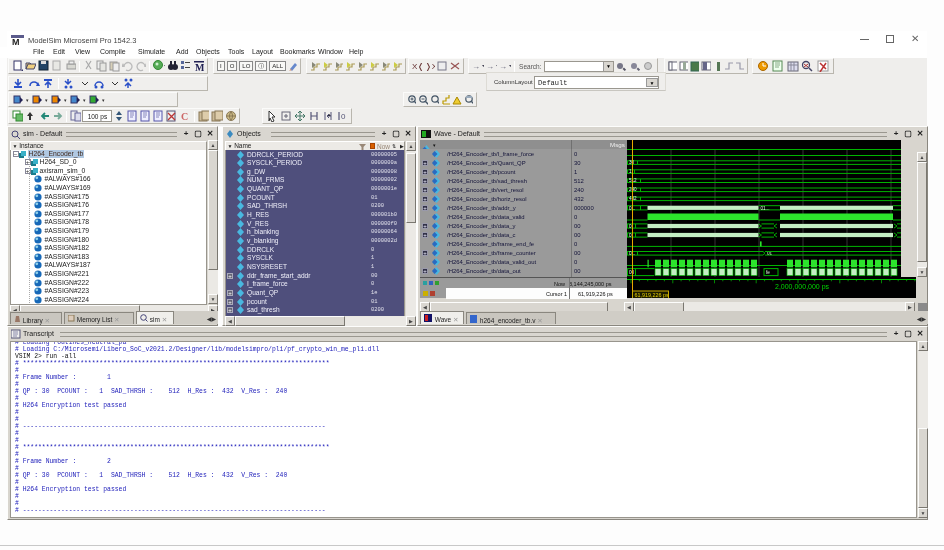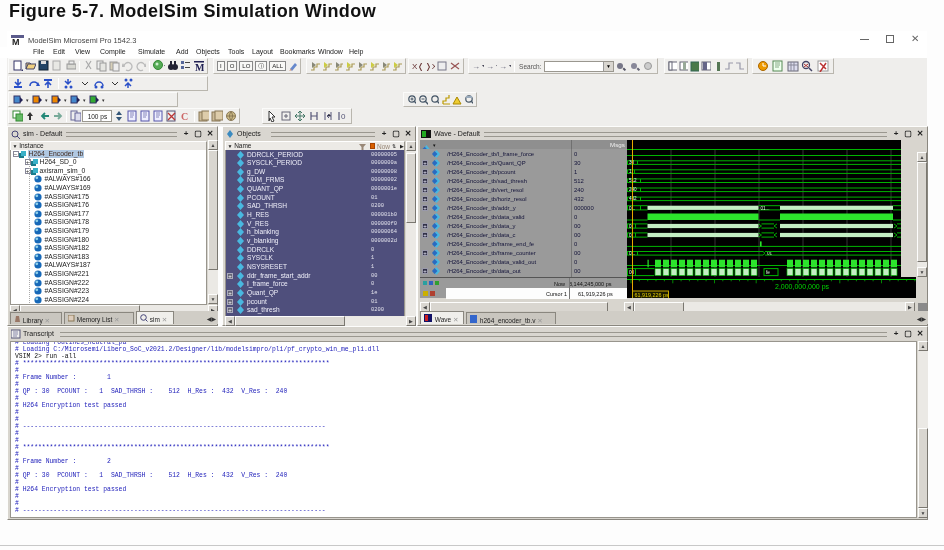--- a/index.html
+++ b/index.html
@@ -23,21 +23,20 @@
 .sthumb{position:absolute;background:#d9d6d0;border:1px solid;border-color:#fdfdfc #7a7770 #7a7770 #fdfdfc;}
 .tabs{position:absolute;height:13px;background:#d0cdc6;font-size:6.5px;}
 .tab{position:absolute;bottom:0;height:12px;border:1px solid #8a877f;border-bottom:none;background:#c9c6bf;padding:2px 3px 0 3px;color:#222;white-space:nowrap;}
 .tab.on{background:#f0efeb;height:13px;}
 .trow{position:absolute;left:0;width:100%;height:8.5px;font-size:6.8px;line-height:8.5px;white-space:nowrap;color:#1a1a1a;}
 .orow{position:absolute;left:0;width:100%;height:8.7px;font-size:6.6px;line-height:8.7px;white-space:nowrap;color:#fff;}
 .wrow{position:absolute;left:0;width:100%;height:9.07px;font-size:5.9px;line-height:9.07px;white-space:nowrap;color:#101030;}
 .mono{font-family:"Liberation Mono",monospace;}
 </style></head><body>
 <div id="page">
-<div class="abs fig-title">Figure 5-7. ModelSim Simulation Window</div>
 
 <div class="abs" style="left:7px;top:31px;width:920px;height:26px;background:#fff;"></div>
 <div class="abs" style="left:11px;top:35px;width:13px;height:11px;">
  <div class="abs" style="left:0;top:0;width:13px;height:3px;background:#5b5b8c;"></div>
  <div class="abs" style="left:1px;top:2px;font-size:9px;font-weight:bold;color:#222;line-height:10px;">M</div>
 </div>
 <div class="abs" style="left:28px;top:36px;font-size:7.5px;color:#444;">ModelSim Microsemi Pro 1542.3</div>
 <div class="abs" style="left:860px;top:39px;width:9px;height:1px;background:#666;"></div>
 <div class="abs" style="left:886px;top:35px;width:8px;height:8px;border:1px solid #666;"></div>
 <div class="abs" style="left:911px;top:34px;font-size:10px;color:#666;line-height:10px;">✕</div>
@@ -586,20 +585,25 @@
         </svg>
       </span>
 <span class="ic">
         <svg width="12" height="12" viewBox="0 0 12 12">
           <path d="M3 2 v8" stroke="#557" stroke-width="1.2"></path>
           <text x="5" y="9" font-size="8" fill="#557">0</text>
         </svg>
       </span>
 </div>
 
+<div class="abs" style="left:486px;top:72px;width:180px;height:19px;background:#efeeec;border:1px solid #dddbd5;border-bottom:1px solid #c8c6c0;">
+<span class="abs" style="left:7px;top:6px;font-size:6px;color:#333;">ColumnLayout</span>
+<span class="abs mono" style="left:47px;top:3px;width:125px;height:13px;background:#fff;border:1px solid #9a978f;font-size:7px;line-height:12px;padding-left:3px;color:#222;">Default</span>
+<span class="abs" style="left:159px;top:5px;width:12px;height:9px;background:#d9d6d0;border:1px solid #999;font-size:5px;text-align:center;line-height:8px;">▼</span>
+</div>
 
 <div class="panel" style="left:7px;top:126px;width:211px;height:200px;">
 <div class="ptitle">
         <span style="position:absolute;left:2px;top:1px;"><svg width="10" height="10" viewBox="0 0 10 10">
             <circle cx="4" cy="5" r="3" fill="none" stroke="#447"></circle>
             <path d="M6 7 l3 3" stroke="#447"></path>
           </svg></span>
         <span style="position:absolute;left:14px;top:2px;">sim - Default</span>
       </div>
 <div class="grip" style="left:58px;right:40px;top:5px;"></div>

